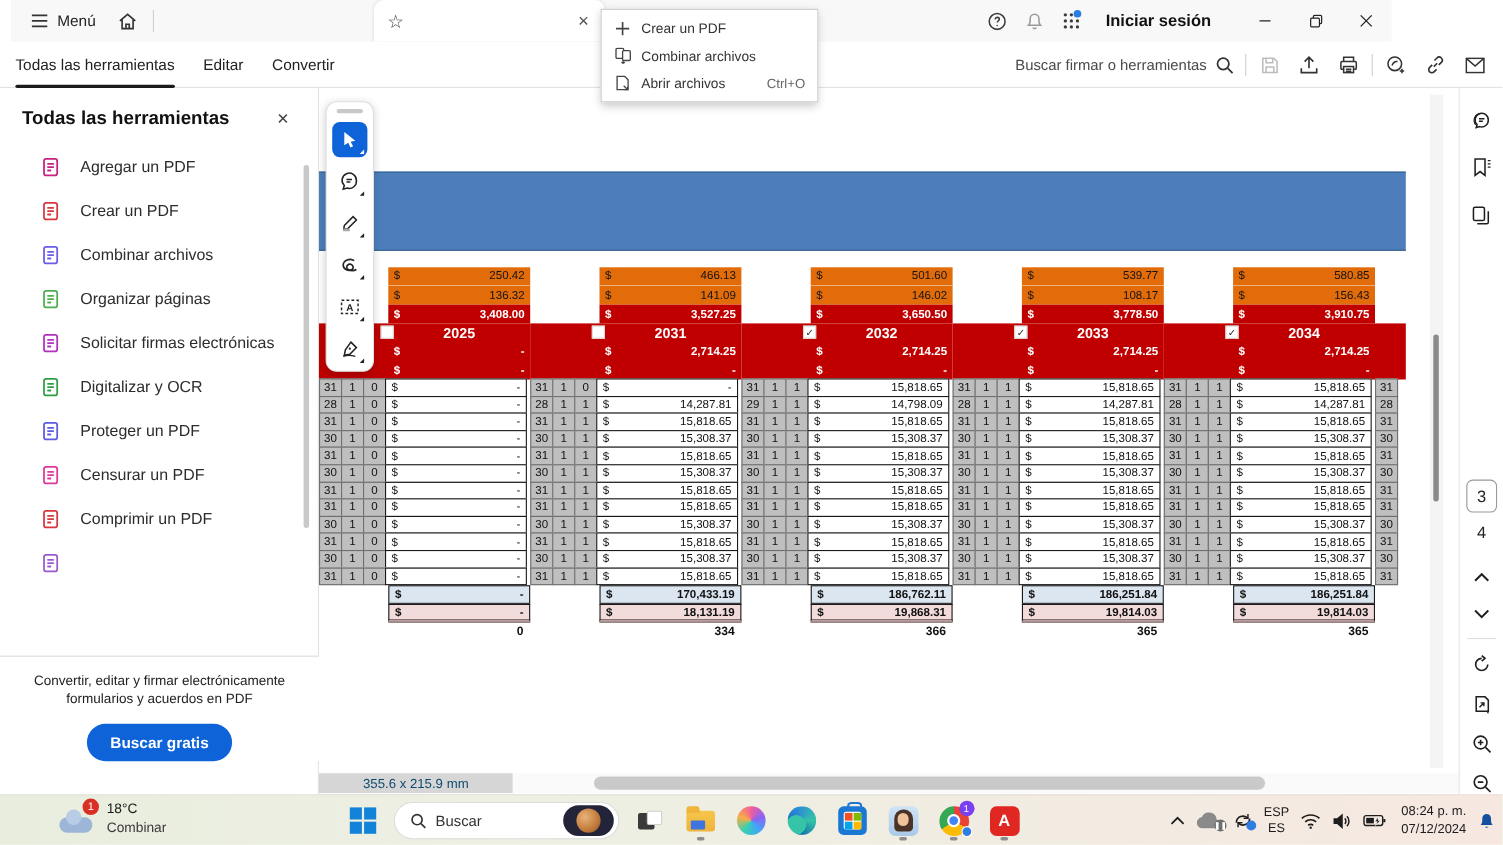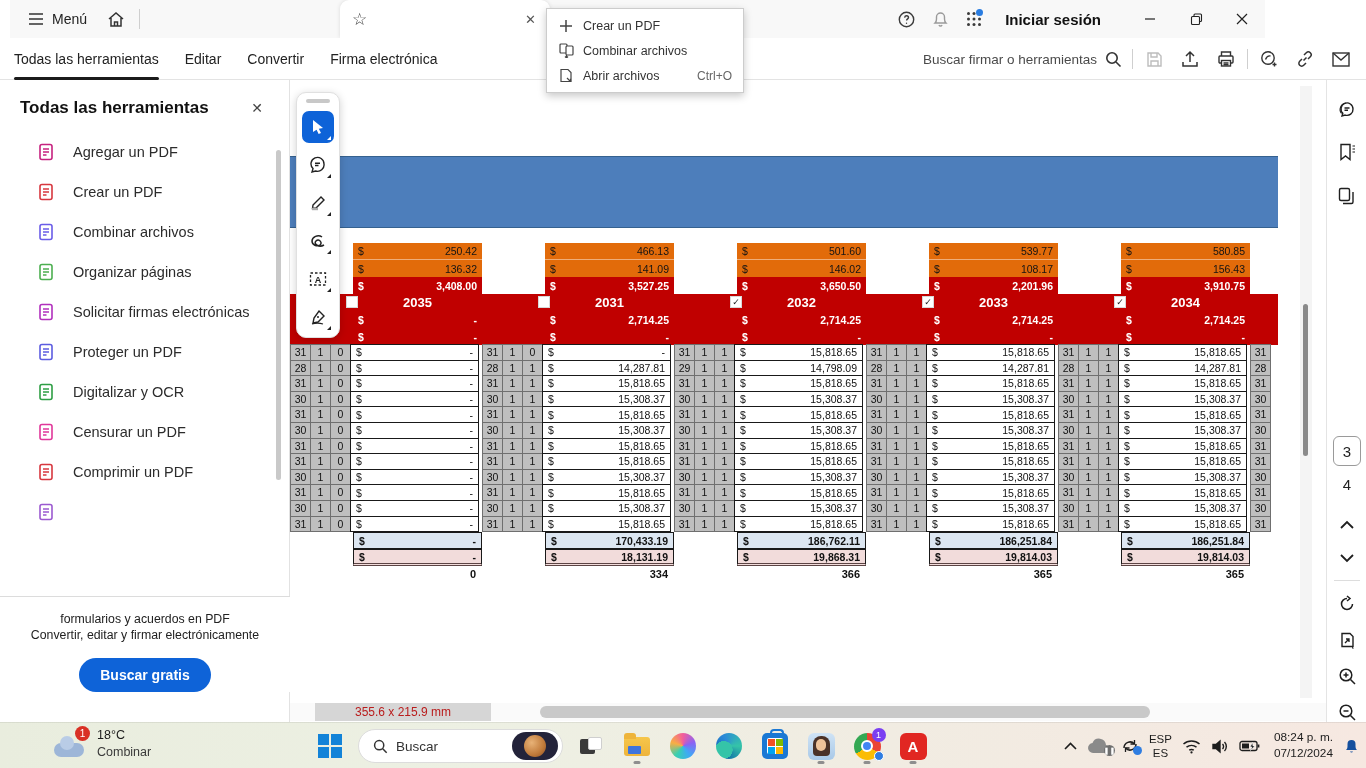--- a/index.html
+++ b/index.html
@@ -82,21 +82,21 @@
   .gcell { width:21px; background:#bfbfbf; border:1px solid #6f6f6f; margin-right:-1px; text-align:center; line-height:15px; }
   .acell { width:129px; background:#fff; border:1px solid #191919; display:flex; justify-content:space-between; align-items:center; padding:0 5px; }
   .wcell { width:7px; }
   .scell { width:129px; border:1px solid #191919; display:flex; justify-content:space-between; align-items:center; padding:0 5px; font-weight:bold; }
   .scell.blue { background:#dce6f1; }
   .scell.pink { background:#f2dcdb; border-bottom:3px double #5c4444; }
   .ccell { width:129px; text-align:right; padding:2px 6px 0 0; font-weight:bold; font-size:11px; }
 
   
   #size-strip { position:absolute; left:0; top:623px; width:1036px; height:18px; background:#fafafa; }
-  #size-label { position:absolute; left:0; top:0; width:176px; height:18px; background:#d6d6d6; font-size:12px; color:#b91c1c; display:flex; align-items:center; justify-content:center;margin-left:25px; }
+  #size-label { position:absolute; left:0; top:0; width:176px; height:18px; background:#d6d6d6; font-size:12px; color:#0c4a6e; display:flex; align-items:center; justify-content:center; }
   #hthumb { position:absolute; left:250px; top:3px; width:610px; height:12px; border-radius:6px; background:#c9c9c9; }
   #vscroll { position:absolute; left:1010px; top:6px; width:12px; height:612px; background:#f4f4f4; }
   #vthumb { position:absolute; left:3px; top:218px; width:5px; height:152px; border-radius:3px; background:#8a8a8a; }
 
   
   #right-rail { position:absolute; left:1326px; top:80px; width:40px; height:642px; background:#fff; border-left:1px solid #e4e4e4; z-index:30; }
   .rr-ic { position:absolute; left:8px; width:24px; height:24px; display:flex; align-items:center; justify-content:center; color:#1f1f1f; }
   #page-box { position:absolute; left:6px; top:356px; width:28px; height:30px; border:1px solid #9a9a9a; border-radius:6px; display:flex; align-items:center; justify-content:center; font-size:15px; color:#222; }
   #next-page { position:absolute; left:6px; top:396px; width:28px; text-align:center; font-size:15px; color:#222; }
   .rr-div { position:absolute; left:7px; width:26px; height:1px; background:#ddd; }
@@ -219,21 +219,20 @@
         </svg>
     </div>
   </div>
 </div>
 
 <div id="ribbon">
   <div id="ribbon-tabs">
       <div class="rtab active">Todas las herramientas</div>
       <div class="rtab">Editar</div>
       <div class="rtab">Convertir</div>
-      <div class="rtab">Firma electrónica</div>
     </div>
   <div class="right">
     <div id="search-box">
       <span>Buscar firmar o herramientas</span>
       <svg width="17" height="17" viewBox="0 0 17 17" fill="none" stroke="#333" stroke-width="1.6">
           <circle cx="7" cy="7" r="5.2"></circle>
           <path d="M11 11l4.5 4.5"></path>
         </svg>
     </div>
     <div class="tb-sep"></div>
@@ -355,35 +354,35 @@
         <span class="sb-icon">
           <svg width="18" height="18" viewBox="0 0 18 18" fill="none" stroke="#b130bd" stroke-width="1.6">
             <rect x="3" y="1.5" width="12" height="15" rx="2"></rect>
             <path d="M6 6h6M6 9h6M6 12h3.5"></path>
           </svg>
         </span>
         <span>Solicitar firmas electrónicas</span>
       </div>
       <div class="sb-item">
         <span class="sb-icon">
+          <svg width="18" height="18" viewBox="0 0 18 18" fill="none" stroke="#2e9e44" stroke-width="1.6">
+            <rect x="3" y="1.5" width="12" height="15" rx="2"></rect>
+            <path d="M6 6h6M6 9h6M6 12h3.5"></path>
+          </svg>
+        </span>
+        <span>Digitalizar y OCR</span>
+      </div>
+      <div class="sb-item">
+        <span class="sb-icon">
           <svg width="18" height="18" viewBox="0 0 18 18" fill="none" stroke="#5c5ce0" stroke-width="1.6">
             <rect x="3" y="1.5" width="12" height="15" rx="2"></rect>
             <path d="M6 6h6M6 9h6M6 12h3.5"></path>
           </svg>
         </span>
         <span>Proteger un PDF</span>
-      </div>
-      <div class="sb-item">
-        <span class="sb-icon">
-          <svg width="18" height="18" viewBox="0 0 18 18" fill="none" stroke="#2e9e44" stroke-width="1.6">
-            <rect x="3" y="1.5" width="12" height="15" rx="2"></rect>
-            <path d="M6 6h6M6 9h6M6 12h3.5"></path>
-          </svg>
-        </span>
-        <span>Digitalizar y OCR</span>
       </div>
       <div class="sb-item">
         <span class="sb-icon">
           <svg width="18" height="18" viewBox="0 0 18 18" fill="none" stroke="#e0379a" stroke-width="1.6">
             <rect x="3" y="1.5" width="12" height="15" rx="2"></rect>
             <path d="M6 6h6M6 9h6M6 12h3.5"></path>
           </svg>
         </span>
         <span>Censurar un PDF</span>
       </div>
@@ -402,22 +401,22 @@
             <rect x="3" y="1.5" width="12" height="15" rx="2"></rect>
             <path d="M6 6h6M6 9h6M6 12h3.5"></path>
           </svg>
         </span>
         <span></span>
       </div>
     </div>
   <div id="sidebar-scroll"></div>
   <div id="sidebar-bottom">
     <div id="promo">
+      <div>Convertir, editar y firmar electrónicamente</div>
       <div>formularios y acuerdos en PDF</div>
-      <div>Convertir, editar y firmar electrónicamente</div>
     </div>
     <div id="cta-btn">Buscar gratis</div>
   </div>
 </div>
 
 <div id="doc-area">
 
   <div id="quick-toolbar">
     <div id="qt-handle"></div>
     <div class="qt-btn active">
@@ -483,21 +482,21 @@
         <div class="hrow">
           <div class="hspacer"></div>
           <div class="hcell darkred">
             <span>$</span>
             <span>3,408.00</span>
           </div>
         </div>
         <div class="band">
           <div class="band-year">
             <div class="year-cb"></div>
-            <div class="year-label">2035</div>
+            <div class="year-label">2025</div>
           </div>
           <div class="band-row">
             <span>$</span>
             <span>-</span>
           </div>
           <div class="band-row">
             <span>$</span>
             <span>-</span>
           </div>
         </div>
@@ -966,21 +965,21 @@
           <div class="hspacer"></div>
           <div class="hcell orange">
             <span>$</span>
             <span>108.17</span>
           </div>
         </div>
         <div class="hrow">
           <div class="hspacer"></div>
           <div class="hcell darkred">
             <span>$</span>
-            <span>2,201.96</span>
+            <span>3,778.50</span>
           </div>
         </div>
         <div class="band">
           <div class="band-year">
             <div class="year-cb">✓</div>
             <div class="year-label">2033</div>
           </div>
           <div class="band-row">
             <span>$</span>
             <span>2,714.25</span>

